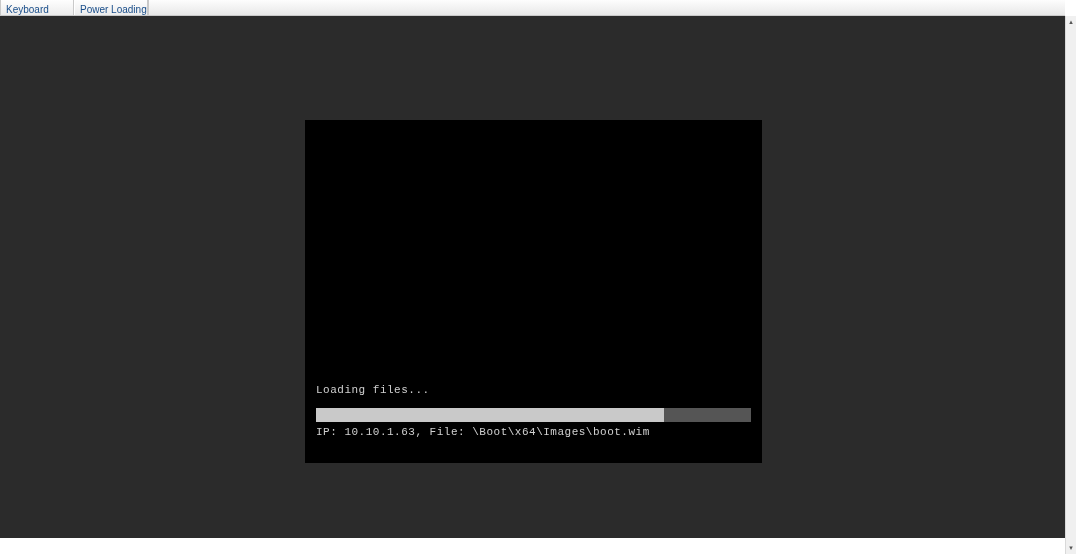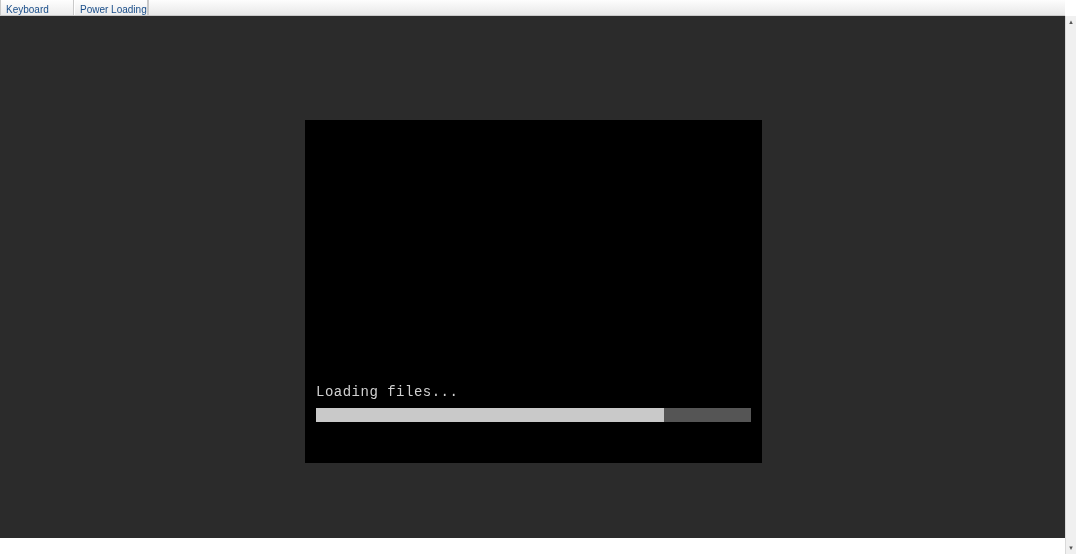--- a/index.html
+++ b/index.html
@@ -57,21 +57,21 @@
       position: relative;
     }
     .console {
       position: absolute;
       left: 305px;
       top: 104px;
       width: 457px;
       height: 343px;
       background: #000000;
       font-family: Consolas, "Courier New", monospace;
-      font-size: 14px;
+      font-size: 11px;
       color: #d0d0d0;
       letter-spacing: 0.5px;
     }
     .loading-text {
       position: absolute;
       left: 11px;
       top: 264px;
       white-space: pre;
     }
     .progress-outer {
@@ -136,20 +136,21 @@
   <div class="tab-spacer"></div>
 </div>
 
 <div class="viewport-wrap">
   <div class="viewport">
     <div class="console">
       <div class="loading-text">Loading files...</div>
       <div class="progress-outer">
         <div class="progress-inner" style="width: 80%;"></div>
       </div>
+      <div class="status-text">IP: 10.10.1.63, File: \Boot\x64\Images\boot.wim</div>
     </div>
   </div>
   <div class="scrollbar-v">
     <div class="scroll-btn">▴</div>
     <div class="scroll-btn">▾</div>
   </div>
   <div class="bottom-strip"></div>
 </div>
 
 </body></html>

